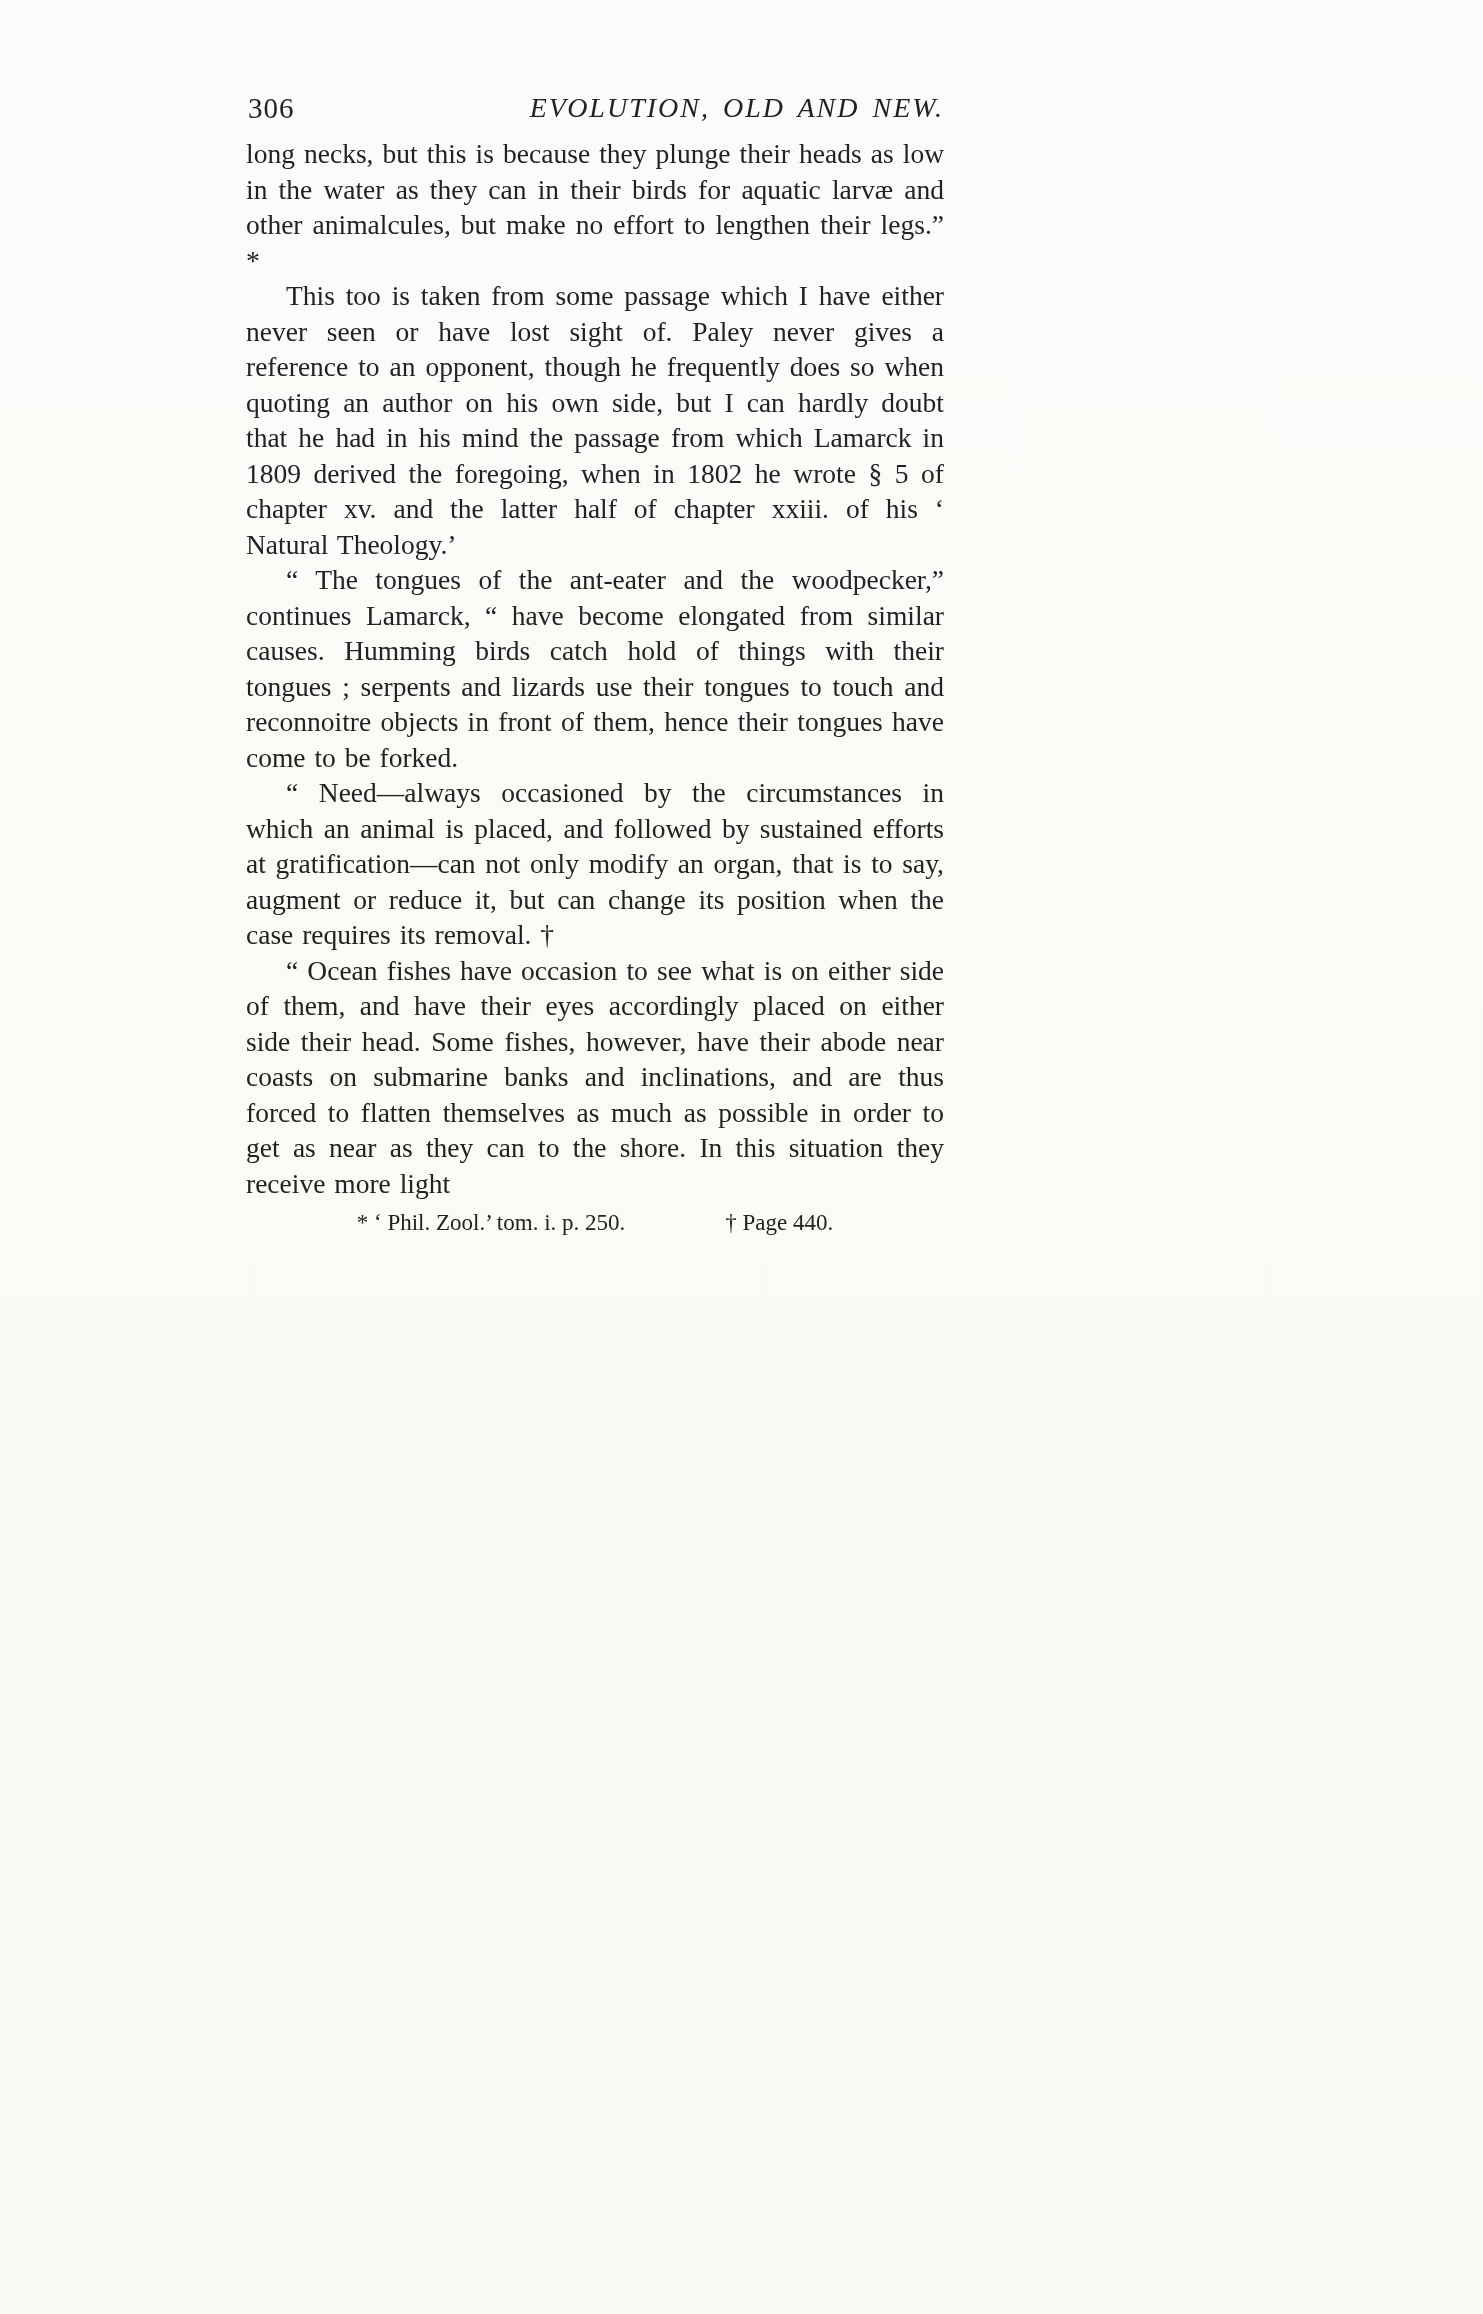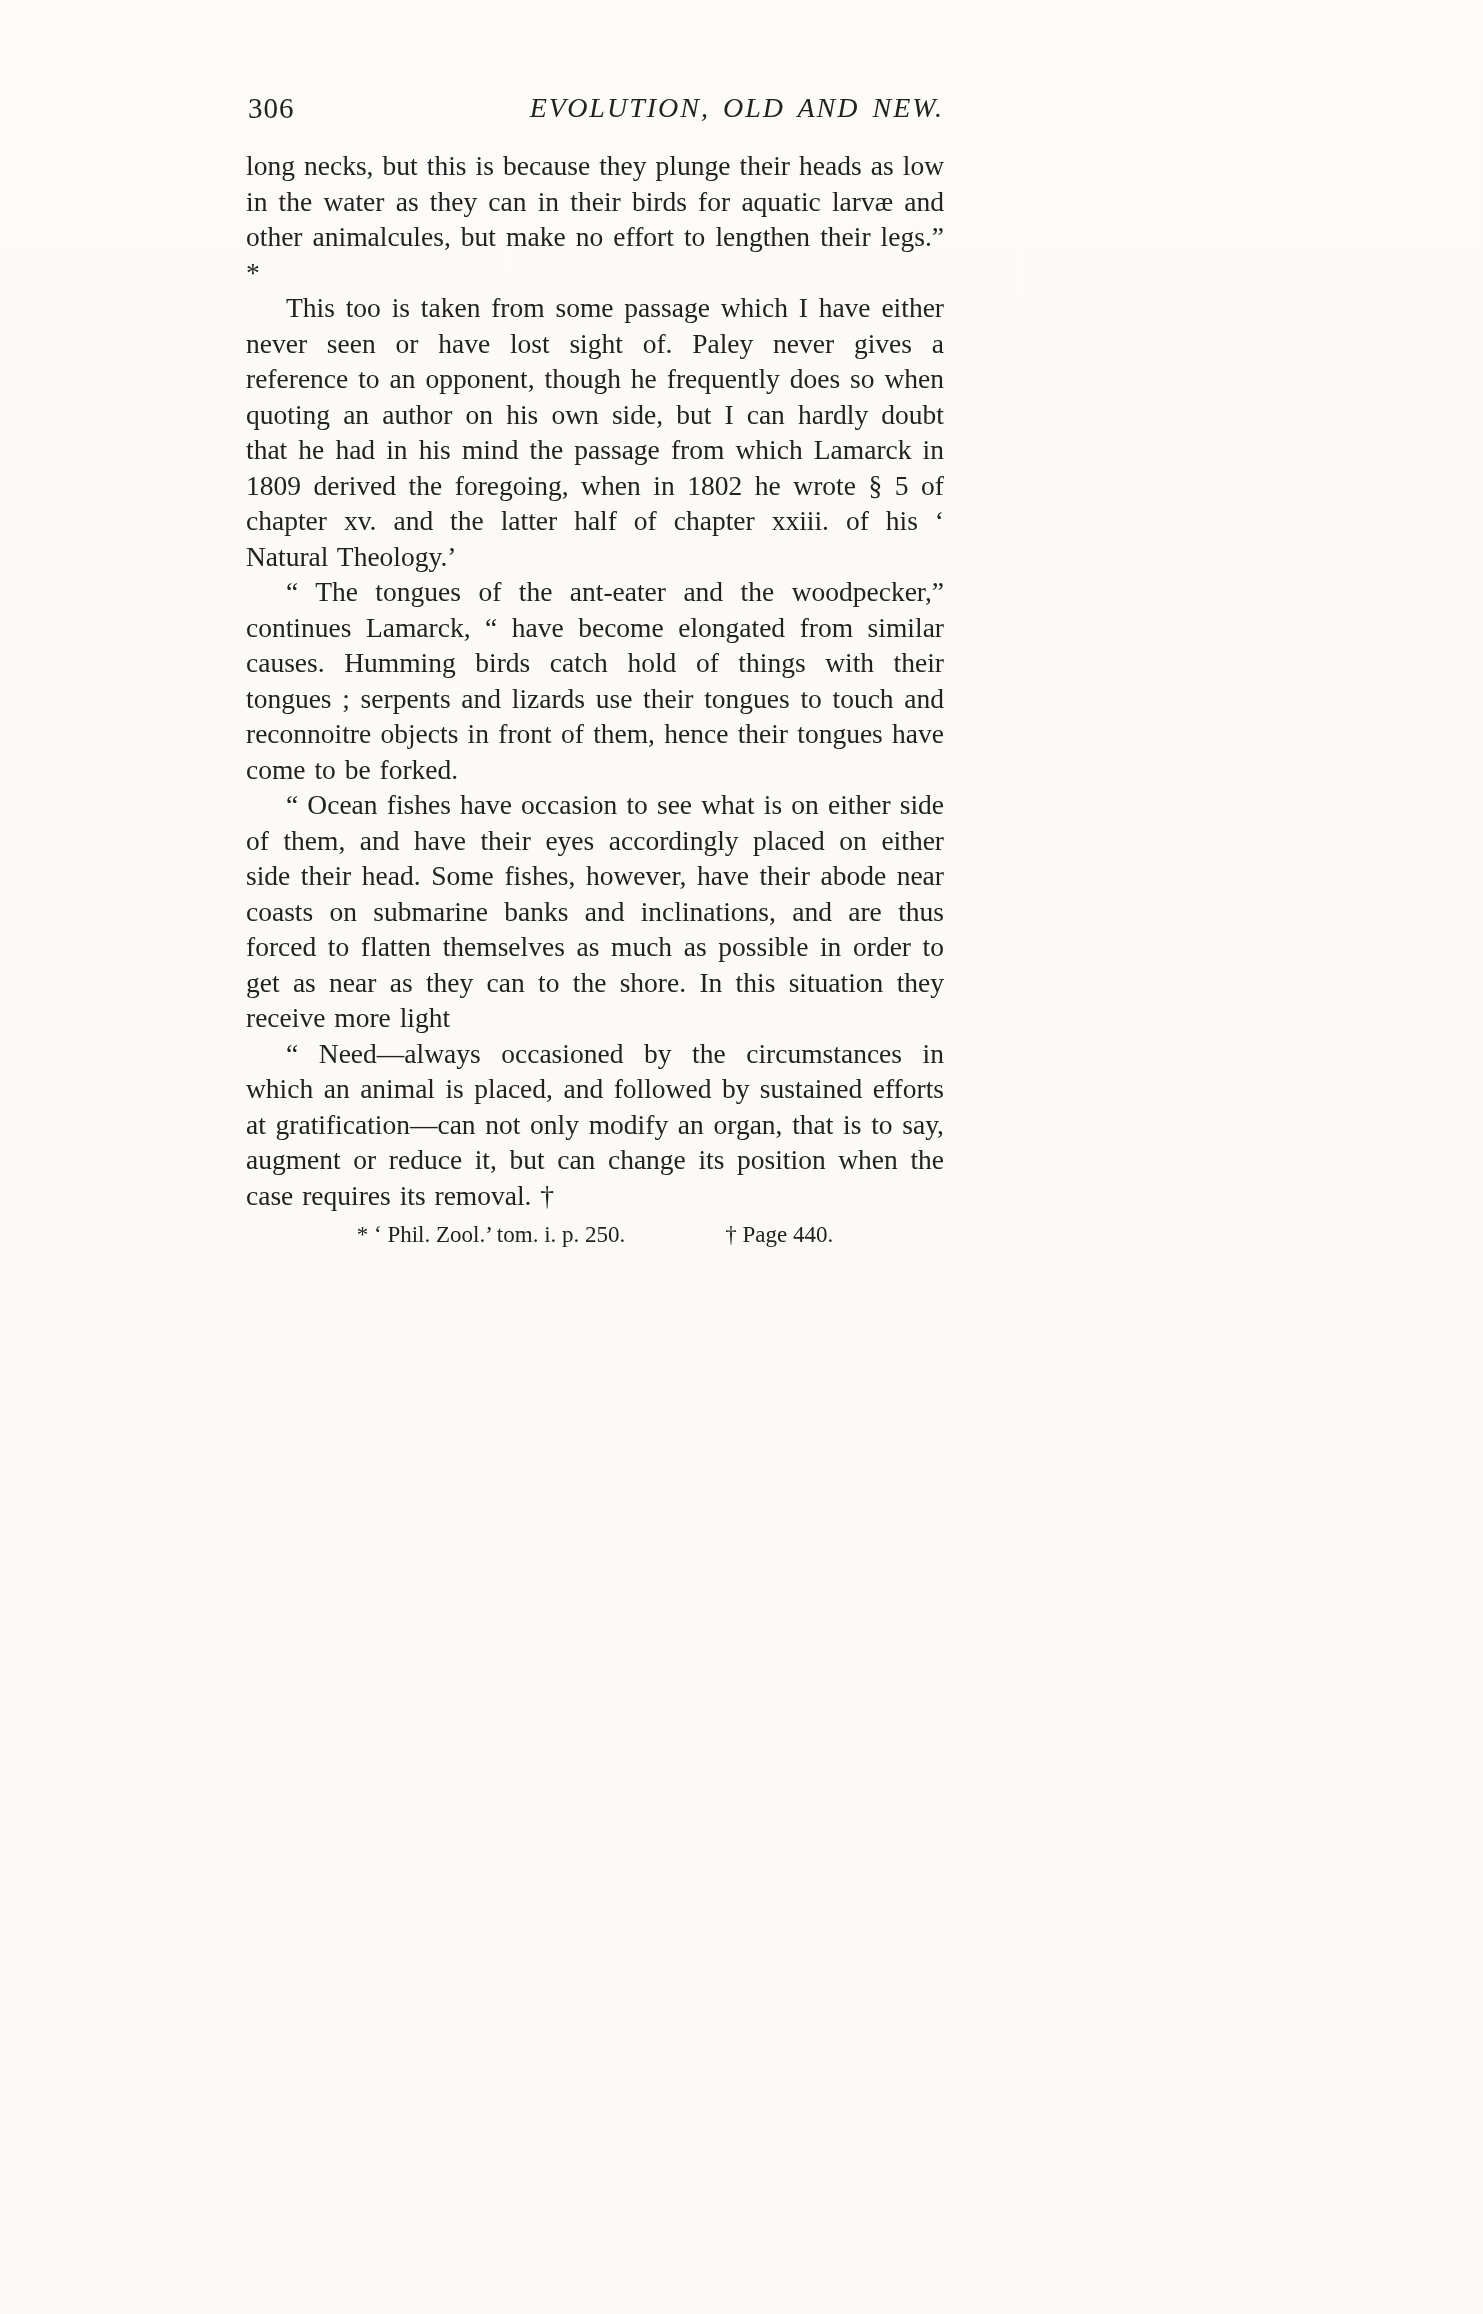--- a/index.html
+++ b/index.html
@@ -20,21 +20,21 @@
     width: 1483px;
     height: 2314px;
     padding: 90px 0 0 246px;
     background: linear-gradient(180deg, #fcfbf9 0%, #fbfaf7 60%, #faf9f6 100%);
     overflow: hidden;
   }
   .page-header {
     position: relative;
     width: 698px;
     height: 42px;
-    margin-bottom: 16px;
+    margin-bottom: 4px;
   }
   .page-number {
     position: absolute;
     left: 2px;
     top: 2px;
     font-size: 29px;
     letter-spacing: 1px;
   }
   .running-title {
     position: absolute;
@@ -79,22 +79,22 @@
 
   <header class="page-header">
     <span class="page-number">306</span>
     <span class="running-title">EVOLUTION, OLD AND NEW.</span>
   </header>
 
   <main class="text-block">
     <p class="continuation">long necks, but this is because they plunge their heads as low in the water as they can in their birds for aquatic larvæ and other animalcules, but make no effort to lengthen their legs.” *</p>
     <p>This too is taken from some passage which I have either never seen or have lost sight of.  Paley never gives a reference to an opponent, though he frequently does so when quoting an author on his own side, but I can hardly doubt that he had in his mind the passage from which Lamarck in 1809 derived the foregoing, when in 1802 he wrote § 5 of chapter xv. and the latter half of chapter xxiii. of his ‘ Natural Theology.’</p>
     <p>“ The tongues of the ant-eater and the woodpecker,” continues Lamarck, “ have become elongated from similar causes.  Humming birds catch hold of things with their tongues ; serpents and lizards use their tongues to touch and reconnoitre objects in front of them, hence their tongues have come to be forked.</p>
+    <p>“ Need—always occasioned by the circumstances in which an animal is placed, and followed by sustained efforts at gratification—can not only modify an organ, that is to say, augment or reduce it, but can change its position when the case requires its removal. †</p>
     <p>“ Ocean fishes have occasion to see what is on either side of them, and have their eyes accordingly placed on either side their head.  Some fishes, however, have their abode near coasts on submarine banks and inclinations, and are thus forced to flatten themselves as much as possible in order to get as near as they can to the shore.  In this situation they receive more light</p>
-    <p>“ Need—always occasioned by the circumstances in which an animal is placed, and followed by sustained efforts at gratification—can not only modify an organ, that is to say, augment or reduce it, but can change its position when the case requires its removal. †</p>
   </main>
 
   <footer class="footnotes">
     <span>* ‘ Phil. Zool.’ tom. i. p. 250.</span>
     <span>† Page 440.</span>
   </footer>
 
 </div>
 
 </body></html>

